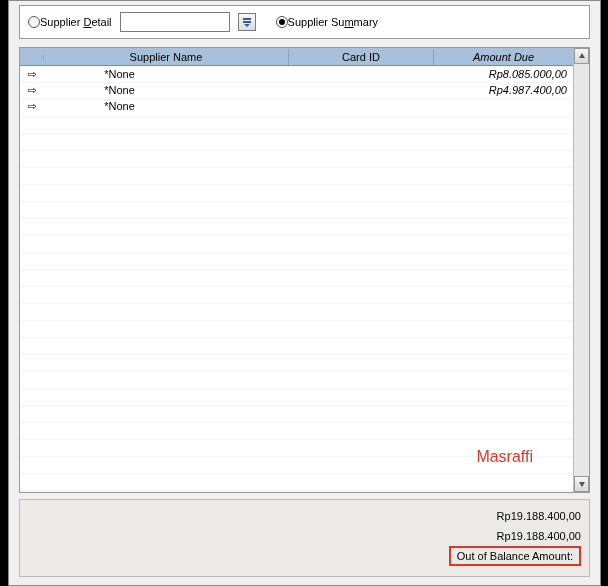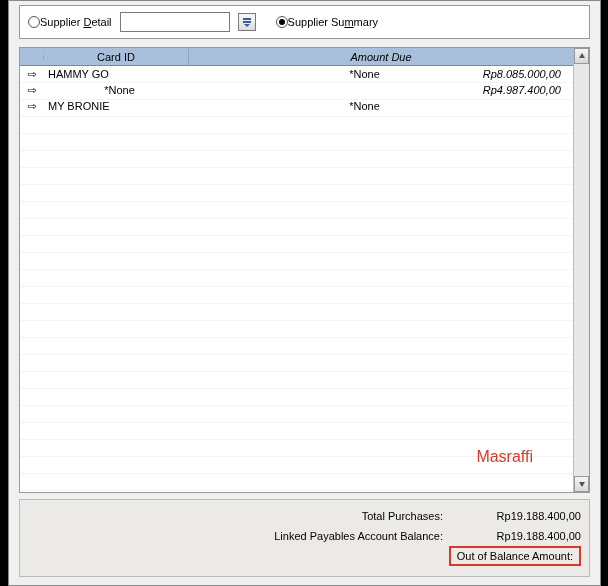--- a/index.html
+++ b/index.html
@@ -116,21 +116,21 @@
     font-size: 11px;
   }
   .td {
     padding: 0 4px;
     overflow: hidden;
     white-space: nowrap;
   }
   .td.col-arrow { text-align: center; }
   .td.col-name { text-align: left; }
   .td.col-card { text-align: center; padding-left: 10px; }
-  .td.col-amt  { text-align: right; padding-right: 12px; }
+  .td.col-amt  { text-align: right; padding-right: 6px; }
   .arrow-icon {
     display: inline-block;
     font-size: 11px;
     line-height: 1;
   }
   .scrollbar {
     width: 16px;
     background: #e8e8e8;
     border-left: 1px solid #bbb;
     display: flex;
@@ -197,38 +197,37 @@
     <label class="radio-group">
       <span class="radio-outer selected"></span>
       <span><span>Supplier Su</span><u class="access">m</u><span>mary</span></span>
     </label>
   </div>
 
   <div class="table-wrap">
     <div class="table-area">
       <div class="thead">
         <div class="th col-arrow"></div>
+        <div class="th col-name">Supplier Name</div>
         <div class="th col-card">Card ID</div>
         <div class="th col-amt">Amount Due</div>
       </div>
       <div class="tbody">
         <div class="tr">
           <div class="td col-arrow"><span class="arrow-icon">⇨</span></div>
-          <div class="td col-name">HAMMY GO</div>
           <div class="td col-card">*None</div>
           <div class="td col-amt">Rp8.085.000,00</div>
         </div>
         <div class="tr">
           <div class="td col-arrow"><span class="arrow-icon">⇨</span></div>
           <div class="td col-card">*None</div>
           <div class="td col-amt">Rp4.987.400,00</div>
         </div>
         <div class="tr">
           <div class="td col-arrow"><span class="arrow-icon">⇨</span></div>
-          <div class="td col-name">MY BRONIE</div>
           <div class="td col-card">*None</div>
         </div>
         <div class="watermark">Masraffi</div>
       </div>
     </div>
     <div class="scrollbar">
       <div class="sb-btn">
         <svg width="8" height="8" viewBox="0 0 8 8">
             <polygon points="4,1 7,6 1,6" fill="#555"></polygon>
           </svg>
@@ -237,25 +236,23 @@
       <div class="sb-btn">
         <svg width="8" height="8" viewBox="0 0 8 8">
             <polygon points="1,2 7,2 4,7" fill="#555"></polygon>
           </svg>
       </div>
     </div>
   </div>
 
   <div class="footer">
     <div class="frow">
-      <span class="flabel">Total Purchases:</span>
       <span class="fval">Rp19.188.400,00</span>
     </div>
     <div class="frow">
-      <span class="flabel">Linked Payables Account Balance:</span>
       <span class="fval">Rp19.188.400,00</span>
     </div>
     <div class="frow">
       <span class="highlight-box">
         <span class="flabel" style="min-width:auto">Out of Balance Amount:</span>
       </span>
     </div>
   </div>
 
 </div>

